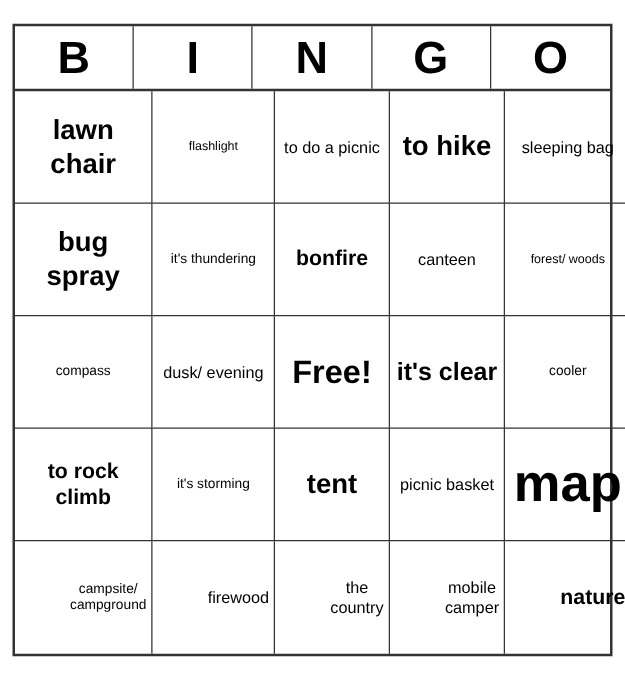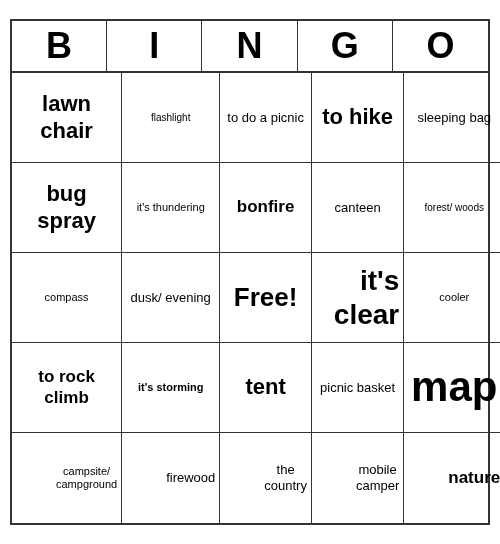--- a/index.html
+++ b/index.html
@@ -99,30 +99,30 @@
       <div class="bingo-cell">
         <span style="font-size: 11px; font-weight: normal; text-align: center; line-height: 1.2;">compass</span>
       </div>
       <div class="bingo-cell">
         <span style="font-size: 13px; font-weight: normal; line-height: 1.2;">dusk/ evening</span>
       </div>
       <div class="bingo-cell">
         <span style="font-size: 26px; font-weight: bold; text-align: center; line-height: 1.2;">Free!</span>
       </div>
       <div class="bingo-cell">
-        <span style="font-size: 28px; font-weight: bold; text-align: right; line-height: 1.2;">it's clear</span>
+        <span style="font-size: 20px; font-weight: bold; text-align: center; line-height: 1.2;">it's clear</span>
       </div>
       <div class="bingo-cell">
         <span style="font-size: 11px; font-weight: normal; text-align: right; line-height: 1.2;">cooler</span>
       </div>
       <div class="bingo-cell">
         <span style="font-size: 17px; font-weight: bold; text-align: center; line-height: 1.2;">to rock climb</span>
       </div>
       <div class="bingo-cell">
-        <span style="font-size: 11px; font-weight: bold; text-align: center; line-height: 1.2;">it's storming</span>
+        <span style="font-size: 11px; font-weight: normal; text-align: center; line-height: 1.2;">it's storming</span>
       </div>
       <div class="bingo-cell">
         <span style="font-size: 22px; font-weight: bold; text-align: center; line-height: 1.2;">tent</span>
       </div>
       <div class="bingo-cell">
         <span style="font-size: 13px; font-weight: normal; text-align: center; line-height: 1.2;">picnic basket</span>
       </div>
       <div class="bingo-cell">
         <span style="font-size: 42px; font-weight: bold; text-align: center; line-height: 1.2;">map</span>
       </div>

